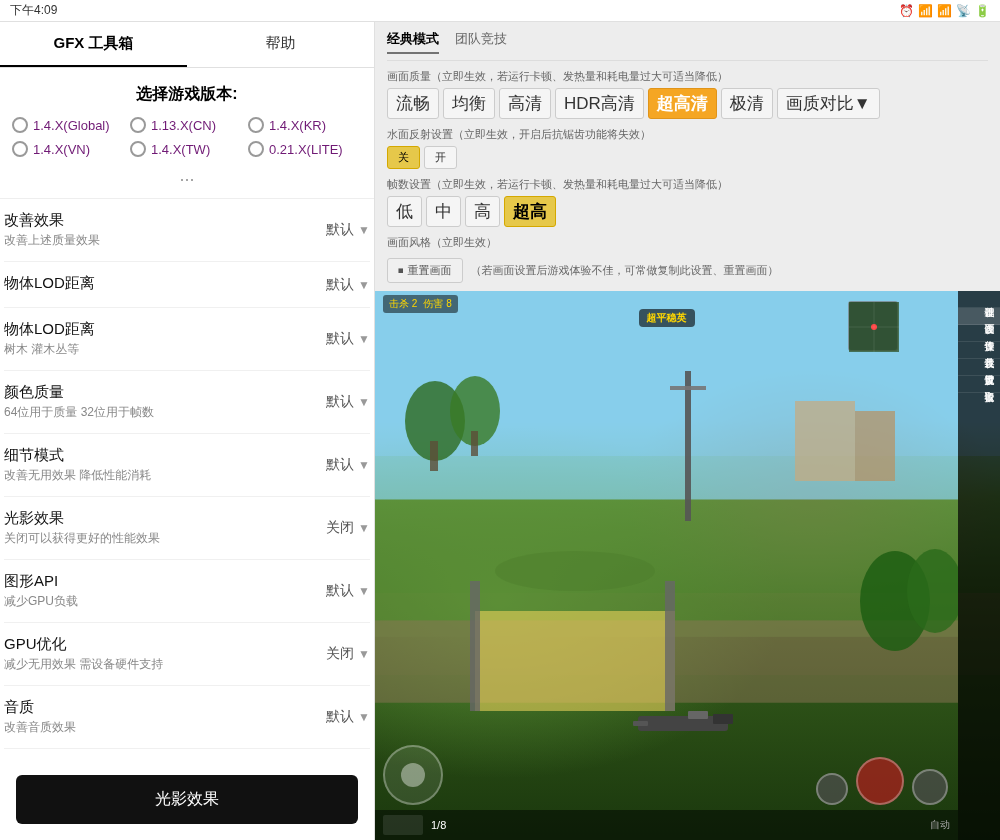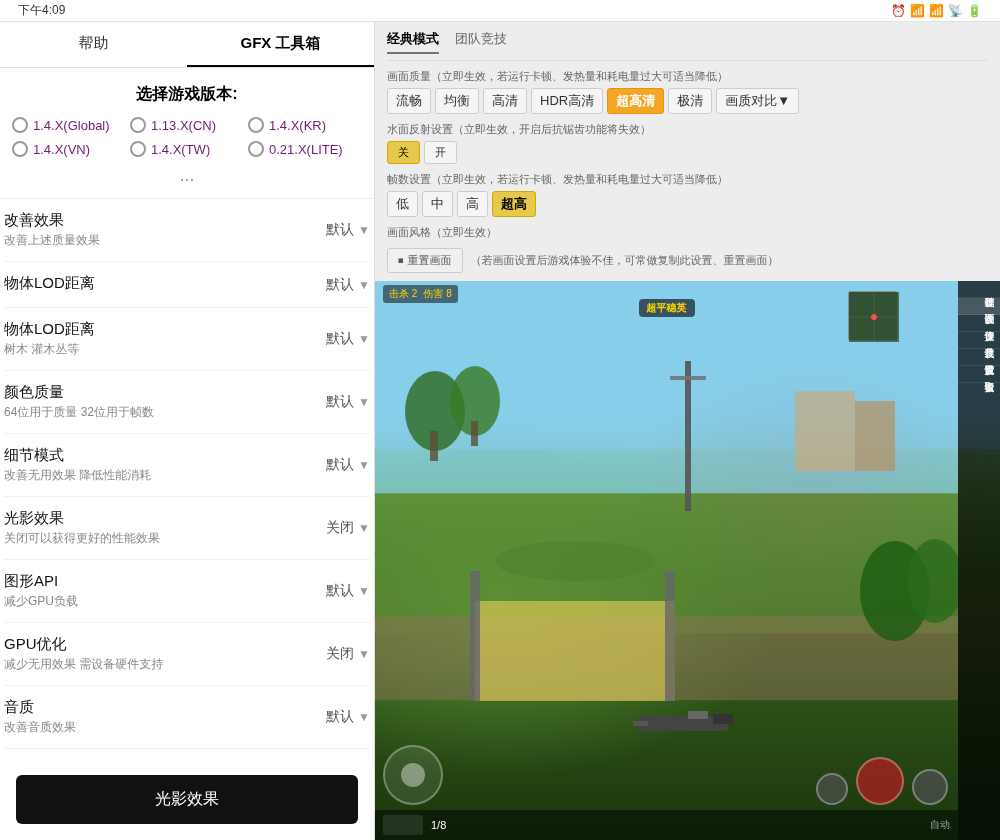--- a/index.html
+++ b/index.html
@@ -13,21 +13,21 @@
       flex-direction: column;
     }
 
     
     .status-bar {
       background: #fff;
       height: 22px;
       display: flex;
       align-items: center;
       justify-content: space-between;
-      padding: 0 18px;
+      padding: 0 10px;
       font-size: 12px;
       color: #333;
       border-bottom: 1px solid #e0e0e0;
     }
     .status-bar-right {
       display: flex;
       align-items: center;
       gap: 4px;
     }
 
@@ -218,21 +218,21 @@
       color: #666;
       margin-bottom: 4px;
     }
     .quality-buttons {
       display: flex;
       gap: 4px;
       flex-wrap: wrap;
     }
     .quality-btn {
       padding: 3px 8px;
-      font-size: 13px;
+      font-size: 17px;
       border: 1px solid #ccc;
       background: #f5f5f5;
       border-radius: 3px;
       cursor: pointer;
       color: #333;
     }
     .quality-btn.active {
       background: #e6c84a;
       border-color: #d4a800;
       color: #000;
@@ -453,22 +453,22 @@
     <span>📡</span>
     <span>🔋</span>
   </div>
 </div>
 
 <div class="main-container">
 
   <div class="left-panel">
 
     <div class="header-tabs">
+      <div class="header-tab active">GFX 工具箱</div>
       <div class="header-tab">帮助</div>
-      <div class="header-tab active">GFX 工具箱</div>
     </div>
 
     <div class="version-section">
       <div class="version-title">选择游戏版本:</div>
       <div class="version-grid">
         <div class="version-item">
           <div class="radio-circle"></div>
           <span>1.4.X(Global)</span>
         </div>
         <div class="version-item">

